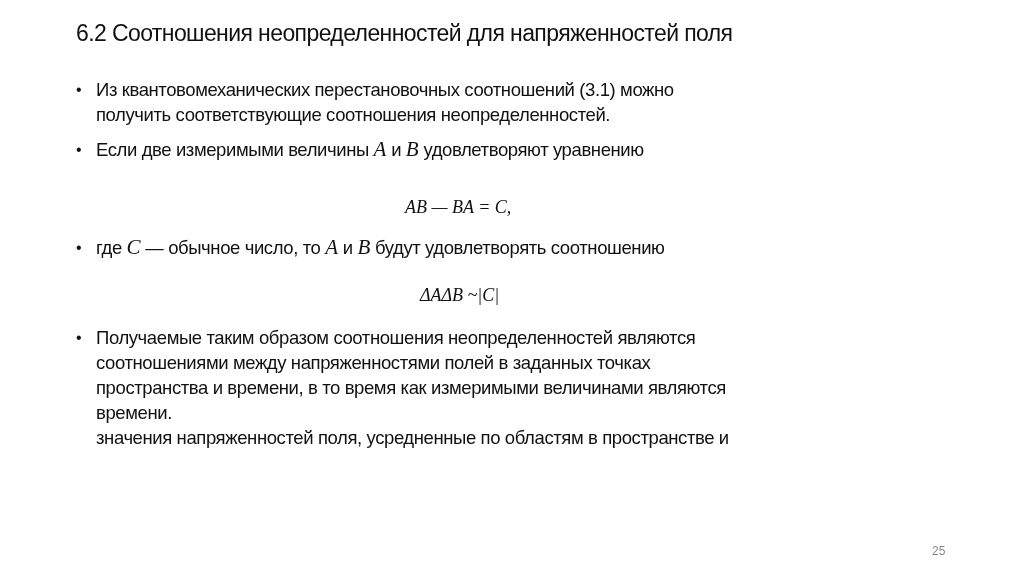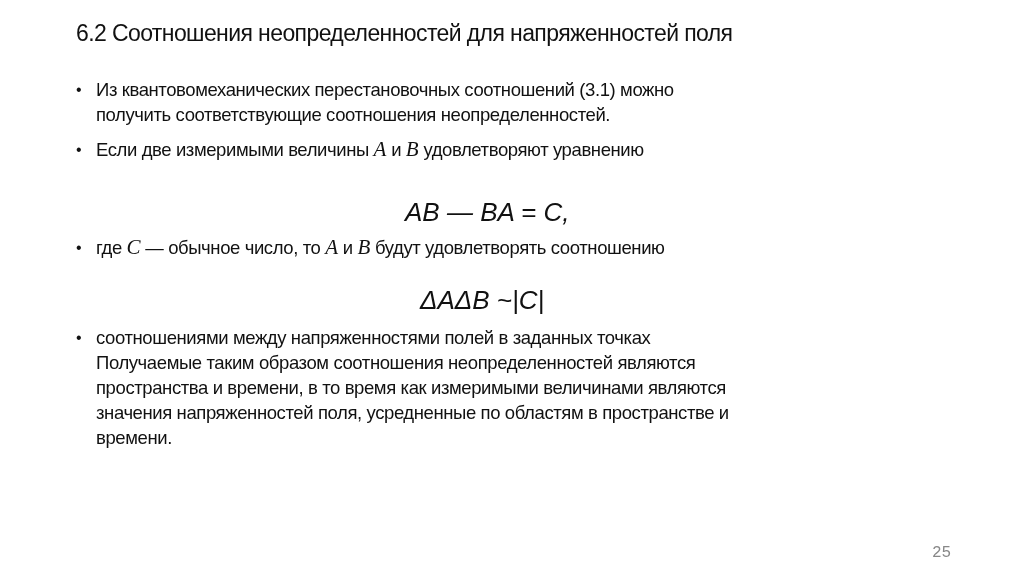--- a/index.html
+++ b/index.html
@@ -4,22 +4,22 @@
 <style>
   html, body { margin:0; padding:0; }
   body { width:1024px; height:574px; background:#ffffff; position:relative; overflow:hidden;
          font-family:"Liberation Sans", sans-serif; color:#111; }
   .title { position:absolute; left:76px; top:20px; font-size:23px; letter-spacing:-0.6px; color:#111; white-space:nowrap; }
   .bullet-block { position:absolute; left:76px; font-size:18.5px; line-height:25px; letter-spacing:-0.4px; }
   .bullet-row { display:flex; }
   .bullet-dot { width:20px; flex:none; font-size:16px; }
   .bullet-text { white-space:nowrap; }
   .math { font-family:"Liberation Serif", serif; font-style:italic; font-size:21px; letter-spacing:0; }
-  .eq { position:absolute; font-family:Liberation Sans, sans-serif; font-style:italic; font-size:26px; white-space:nowrap; }
-  .page-num { position:absolute; left:932px; top:544px; font-size:16px; color:#888;font-family:Liberation Mono, monospace; }
+  .eq { position:absolute; font-family:Liberation Serif, serif; font-style:italic; font-size:18px; white-space:nowrap; }
+  .page-num { position:absolute; left:932px; top:544px; font-size:12px; color:#888; }
 </style>
 </head>
 <body>
 
 <div class="title">6.2 Соотношения неопределенностей для напряженностей поля</div>
 
 <div class="bullet-block" style="top:77px;">
   <div class="bullet-row">
     <span class="bullet-dot">•</span>
     <div>
@@ -50,22 +50,22 @@
     </div>
   </div>
 </div>
 
 <div class="eq" style="left:414px; top:285px;margin-left:6px;">ΔAΔB ~|C|</div>
 
 <div class="bullet-block" style="top:325px;">
   <div class="bullet-row">
     <span class="bullet-dot">•</span>
     <div>
+      <div class="bullet-text">Получаемые таким образом соотношения неопределенностей являются</div>
       <div class="bullet-text">соотношениями между напряженностями полей в заданных точках</div>
-      <div class="bullet-text">Получаемые таким образом соотношения неопределенностей являются</div>
       <div class="bullet-text">пространства и времени, в то время как измеримыми величинами являются</div>
+      <div class="bullet-text">времени.</div>
       <div class="bullet-text">значения напряженностей поля, усредненные по областям в пространстве и</div>
-      <div class="bullet-text">времени.</div>
     </div>
   </div>
 </div>
 
 <div class="page-num">25</div>
 
 </body></html>

